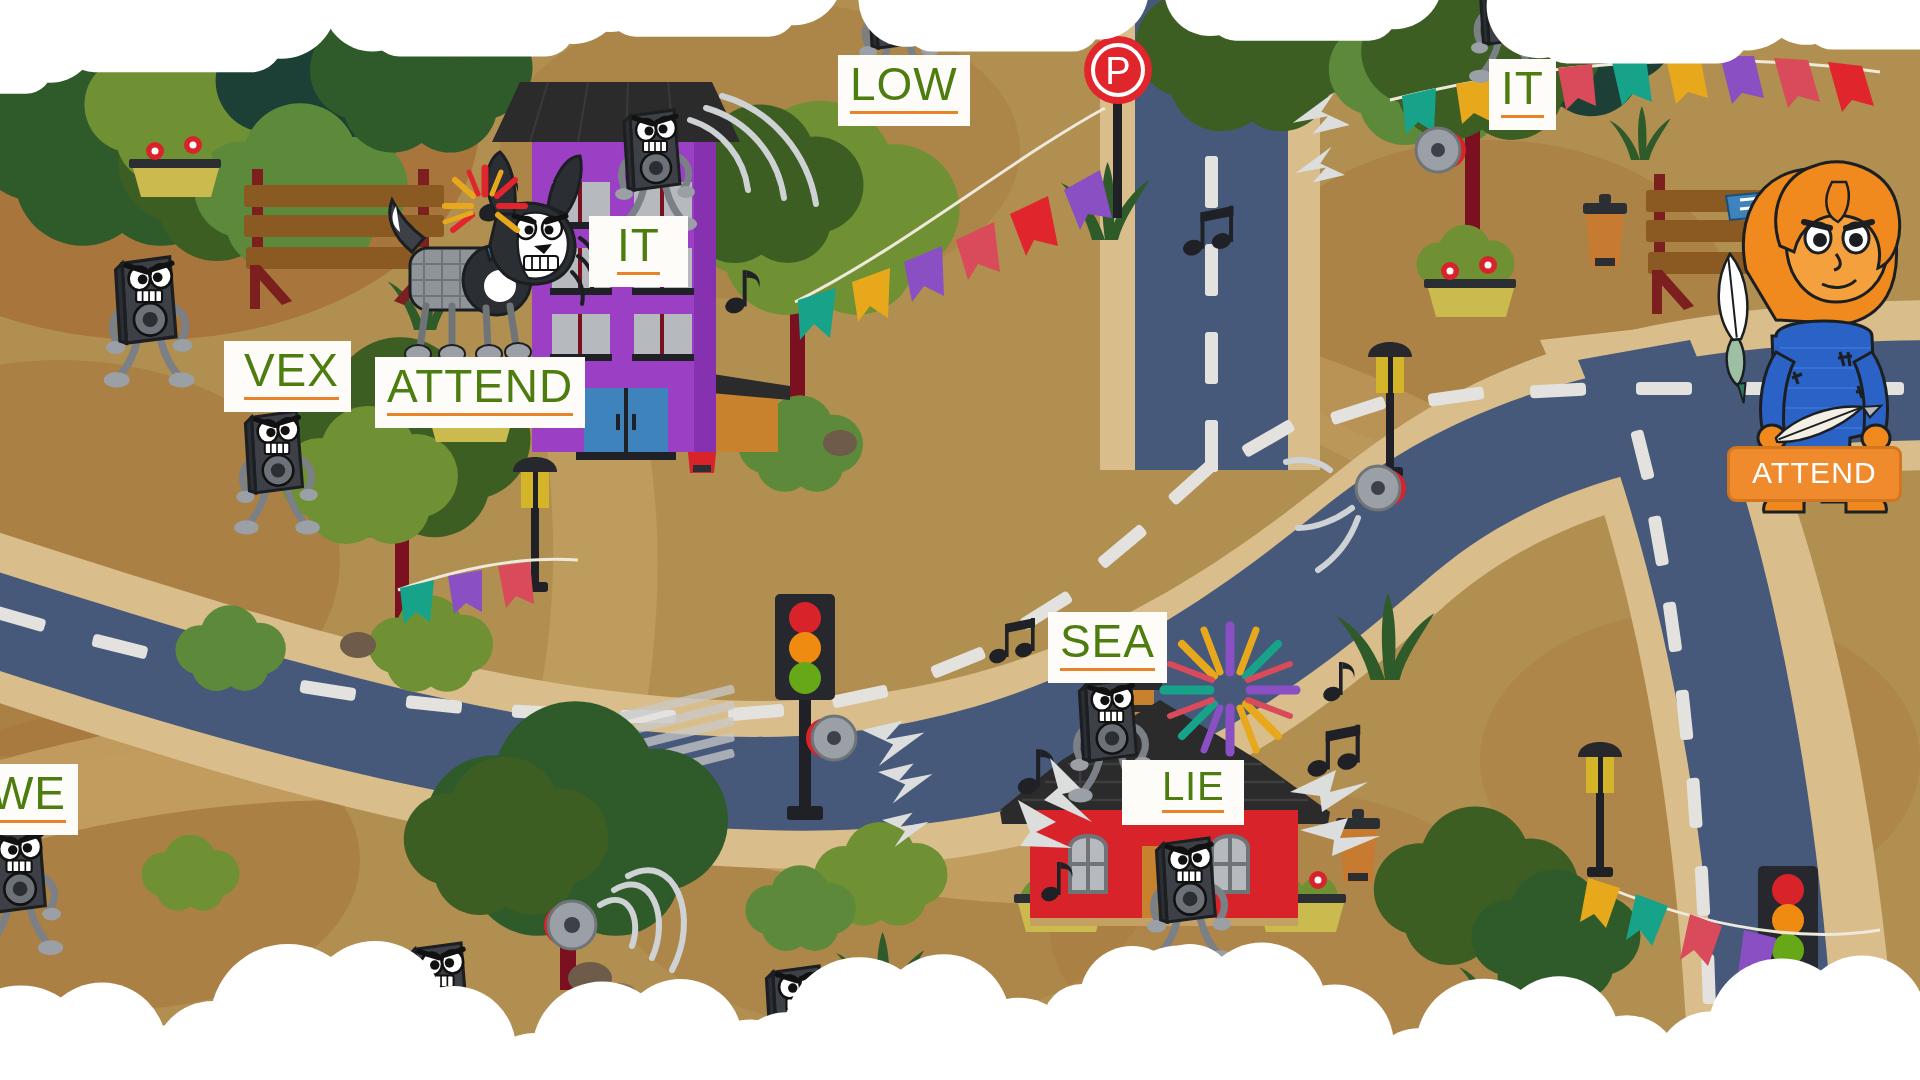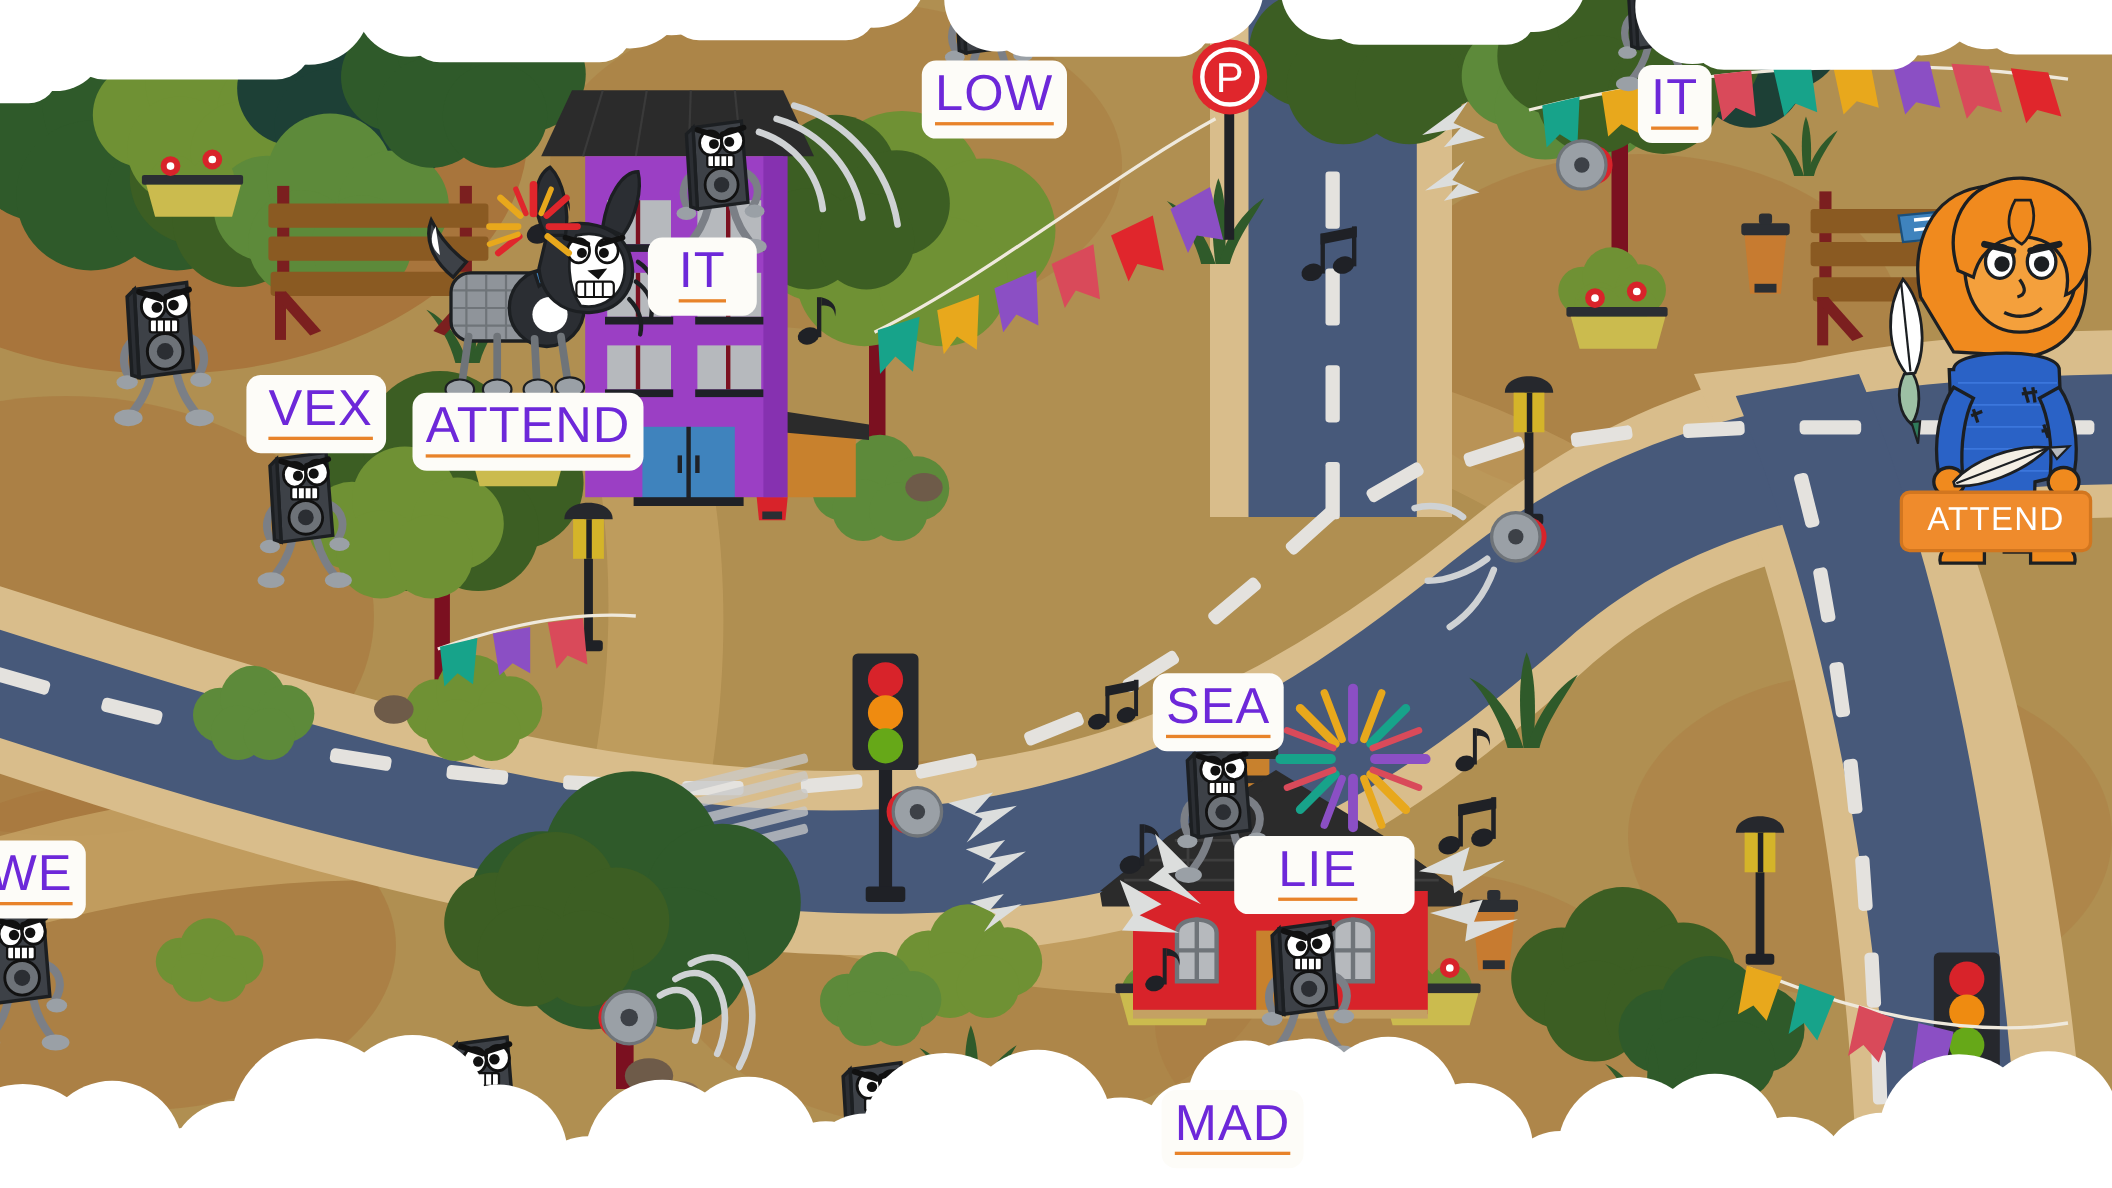--- a/index.html
+++ b/index.html
@@ -5,29 +5,28 @@
   html,body{margin:0;padding:0;background:#b08f51;}
   body{font-family:"Liberation Sans",sans-serif;}
   #stage{position:relative;width:1920px;height:1080px;overflow:hidden;background:#b08f51;}
   .layer{position:absolute;inset:0;}
   svg.layer{width:1920px;height:1080px;display:block;}
 
   
   .word{
     position:absolute;
     background:#fdfcf8;
-    color:#6d28d9;
+    color:#4d7c0f;
     font-family:"Liberation Sans",sans-serif;
     font-weight:400;
     letter-spacing:.02em;
     line-height:1.0;
     padding:6px 12px 12px 12px;
     white-space:nowrap;
     box-sizing:border-box;
-    border-radius:13px;
   }
   .word .u{
     display:block;
     height:3px;
     background:#e8832a;
     margin-top:4px;
   }
   
   .cta{
     position:absolute;
@@ -841,32 +840,28 @@
     <span>ATTEND</span>
     <span class="u"></span>
   </div>
 
 
   <div class="word" style="left:1048px;top:612px;font-size:46px;">
     <span>SEA</span>
     <span class="u"></span>
   </div>
 
-  <div class="word" style="left:1122px;top:760px;font-size:46px;padding-left:40px;padding-right:52px;">
+  <div class="word" style="left:1122px;top:760px;font-size:40px;padding-left:40px;padding-right:20px;">
     <span>LIE</span>
     <span class="u"></span>
   </div>
 
   <div class="word" style="left:-22px;top:764px;font-size:46px;">
     <span>WE</span>
     <span class="u"></span>
   </div>
 
 
 
-  <div class="word" style="left:1056px;top:991px;font-size:46px;">
-    <span>MAD</span>
-    <span class="u"></span>
-  </div>
 
   <div class="cta" style="left:1727px;top:446px;">ATTEND</div>
 
 </div>
 
 </body></html>

